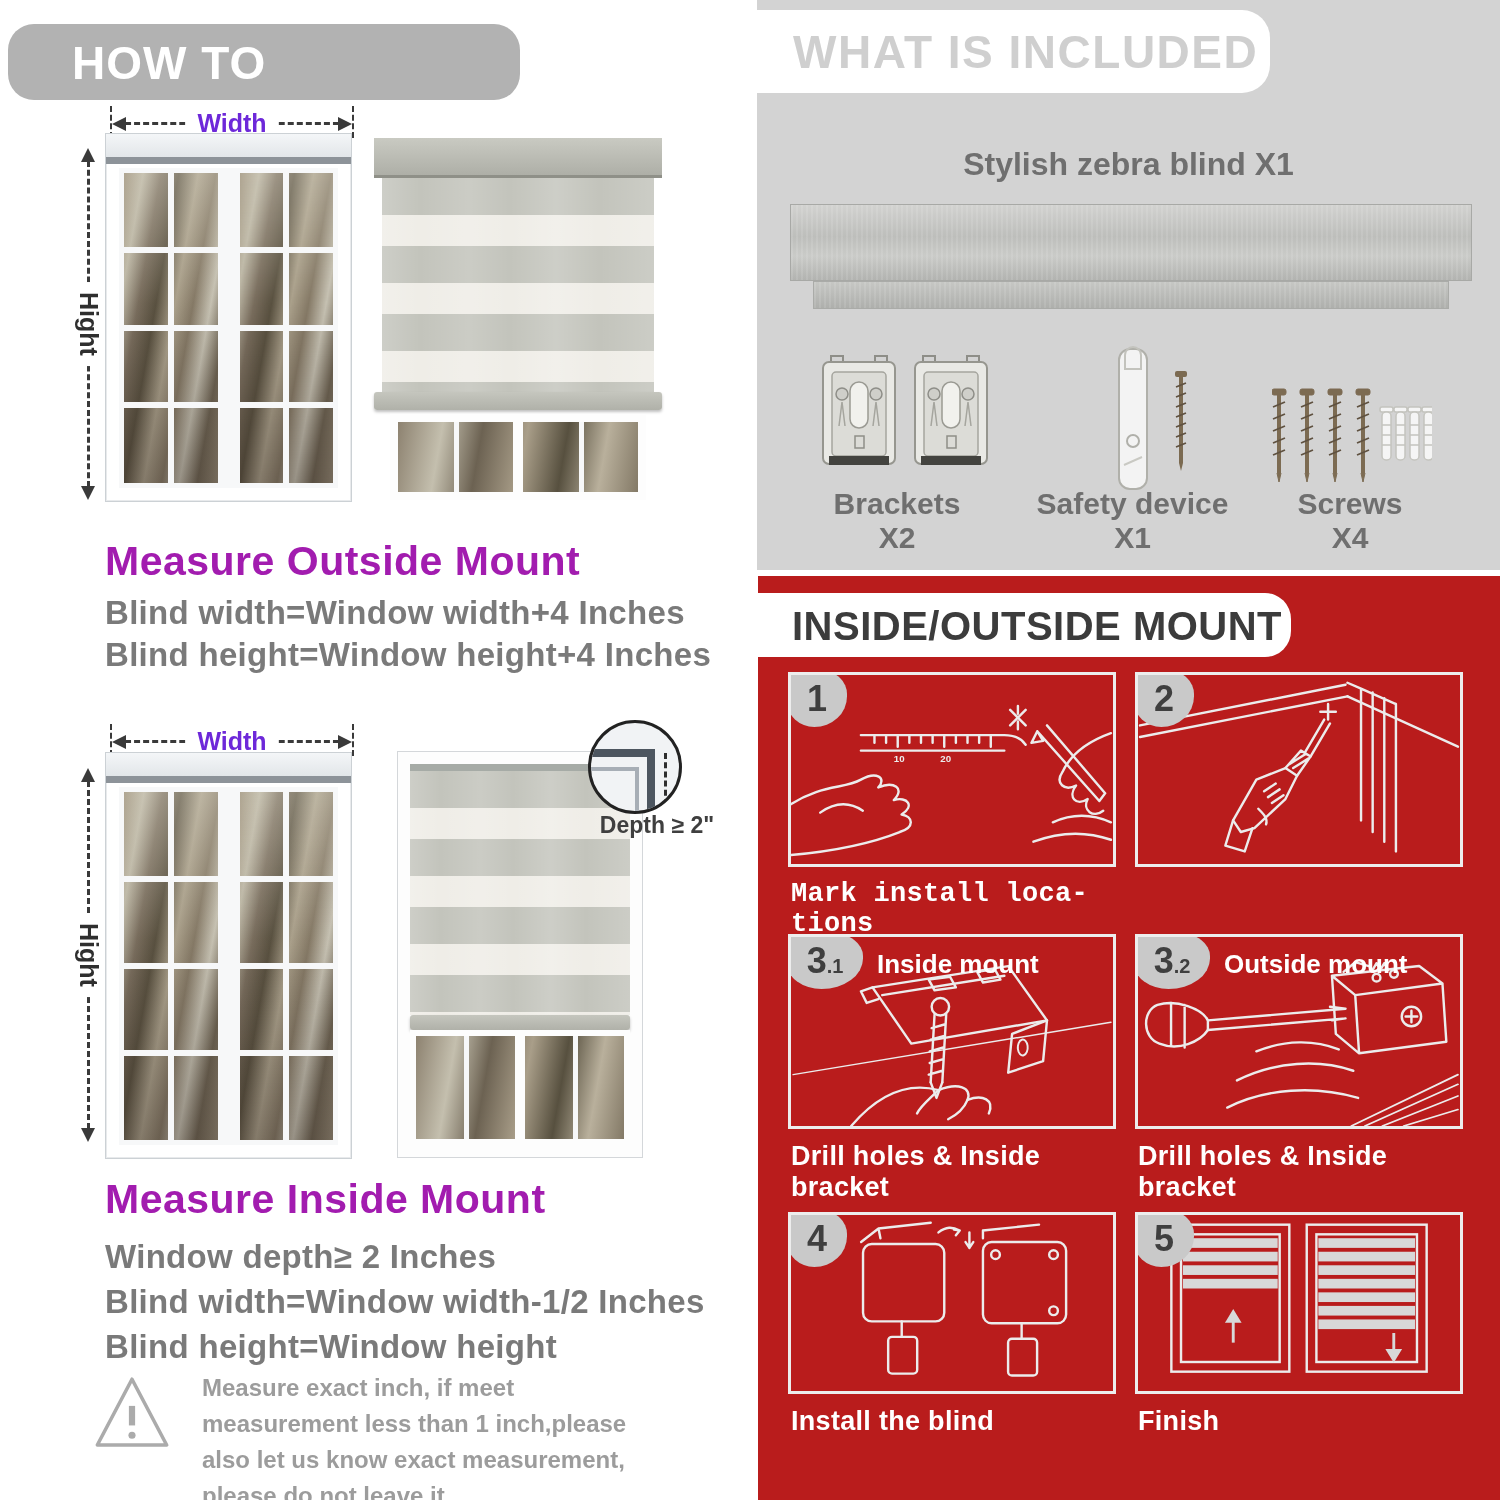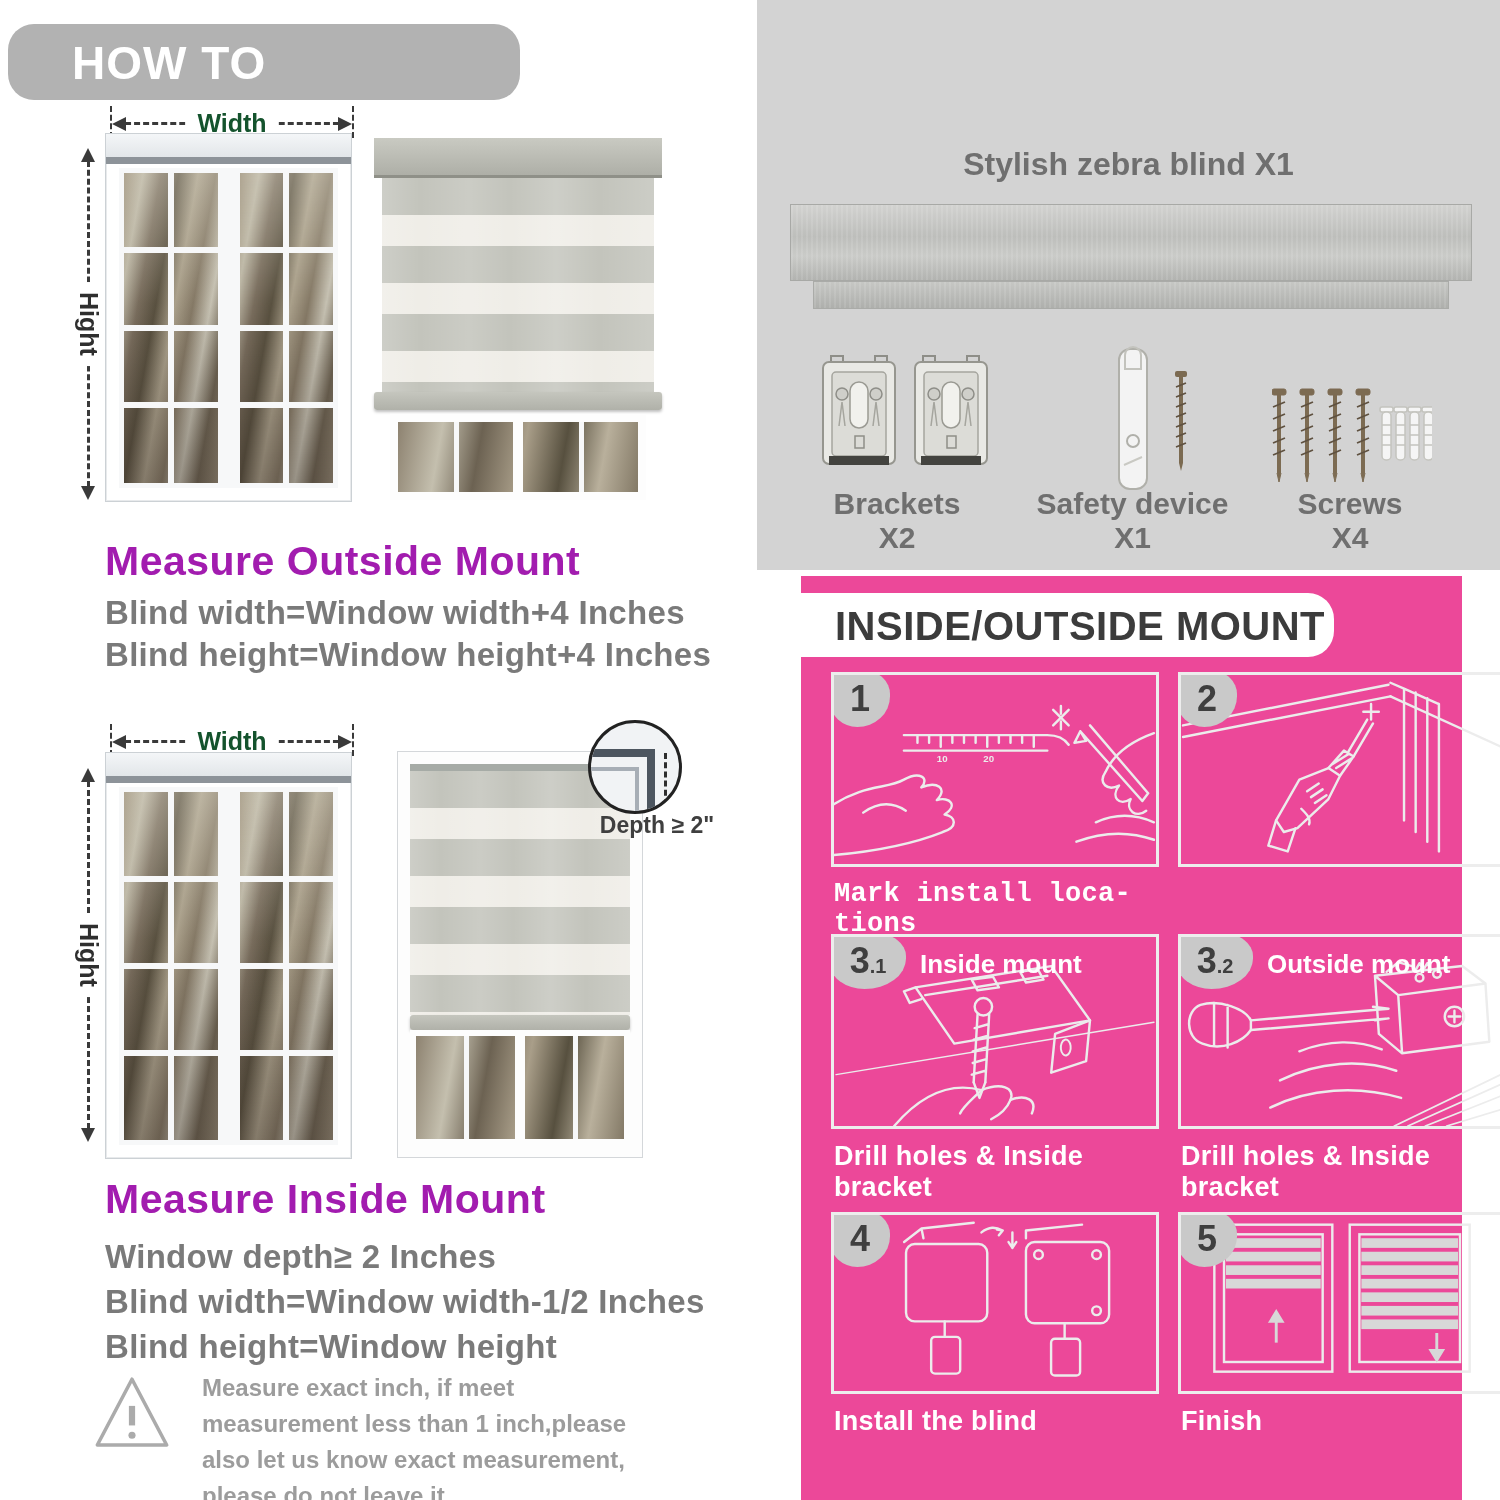--- a/index.html
+++ b/index.html
@@ -11,21 +11,21 @@
     border-radius:26px;color:#ffffff;font-size:46px;letter-spacing:1px;line-height:78px;padding-left:64px;box-sizing:border-box;}
 
   .h-arrow{position:absolute;height:22px;}
   .h-arrow .line{position:absolute;left:6px;right:6px;top:10px;border-top:3px dashed #3a3a3a;}
   .h-arrow .tick{position:absolute;top:-6px;height:32px;border-left:2px dashed #3a3a3a;}
   .h-arrow .tick.l{left:0;}  .h-arrow .tick.r{right:0;}
   .h-arrow .ah{position:absolute;top:5px;width:0;height:0;border-top:7px solid transparent;border-bottom:7px solid transparent;}
   .h-arrow .ah.l{left:2px;border-right:14px solid #3a3a3a;}
   .h-arrow .ah.r{right:2px;border-left:14px solid #3a3a3a;}
   .h-arrow .lbl{position:absolute;left:50%;top:11px;transform:translate(-50%,-50%);background:#ffffff;
-    padding:0 12px;font-size:25px;color:#14532d;}
+    padding:0 12px;font-size:25px;color:#6d28d9;}
 
   .v-arrow{position:absolute;width:24px;}
   .v-arrow .line{position:absolute;top:6px;bottom:6px;left:11px;border-left:3px dashed #3a3a3a;}
   .v-arrow .ah{position:absolute;left:5px;width:0;height:0;border-left:7px solid transparent;border-right:7px solid transparent;}
   .v-arrow .ah.t{top:2px;border-bottom:14px solid #3a3a3a;}
   .v-arrow .ah.b{bottom:2px;border-top:14px solid #3a3a3a;}
   .v-arrow .lbl{position:absolute;top:50%;left:12px;transform:translate(-50%,-50%);background:#ffffff;
     padding:10px 0;font-size:25px;color:#2f2f2f;writing-mode:vertical-rl;}
 
   .win{position:absolute;background:#ffffff;border:1px solid #ccd1d5;box-shadow:0 0 0 1px #e8eaec inset;}
@@ -78,21 +78,21 @@
     background:
       repeating-linear-gradient(90deg,rgba(255,255,255,.10) 0 2px,rgba(0,0,0,0) 2px 5px),
       linear-gradient(180deg,#d2d2d0 0%,#bdbebb 42%,#cacbc8 68%,#b2b3b0 100%);}
   .headrail-under{position:absolute;left:56px;top:281px;width:636px;height:28px;border:1px solid #aaaba8;box-sizing:border-box;
     background:
       repeating-linear-gradient(90deg,rgba(255,255,255,.10) 0 2px,rgba(0,0,0,0) 2px 5px),
       linear-gradient(180deg,#c6c7c4,#aeafac);}
   .hw-label{position:absolute;top:487px;text-align:center;font-size:30px;color:#6f6f6f;}
 
   
-  .panel-dark{position:absolute;left:801px;top:576px;width:661px;height:924px;background:#ec4899;}
+  .panel-dark{position:absolute;left:758px;top:576px;width:743px;height:924px;background:#b91c1c;}
   .banner-mount{position:absolute;left:0;top:17px;width:533px;height:64px;background:#ffffff;
     border-radius:0 26px 26px 0;color:#3c3c3c;font-size:40px;letter-spacing:.5px;line-height:66px;padding-left:34px;box-sizing:border-box;}
   .step-card{position:absolute;width:328px;border:3px solid #ededed;box-sizing:border-box;overflow:hidden;}
   .step-card svg{display:block;}
   .badge{position:absolute;left:-4px;top:-4px;width:60px;height:56px;background:#c9c9c9;
     border-radius:0 45% 60% 50%;color:#3f3f3f;display:flex;align-items:center;justify-content:center;font-size:36px;}
   .badge.wide{width:76px;}
   .badge .sub{font-size:20px;margin-top:10px;}
   .step-tag{position:absolute;left:86px;top:12px;color:#ffffff;font-size:26px;}
   .step-caption{position:absolute;width:345px;color:#ffffff;font-size:27px;letter-spacing:.3px;}
@@ -223,20 +223,21 @@
   <div class="warning">
     <svg width="80" height="86" viewBox="0 0 90 96">
       <path d="M45 10 L84 84 L6 84 Z" fill="none" stroke="#ababab" stroke-width="4" stroke-linejoin="round"></path>
       <line x1="45" y1="40" x2="45" y2="62" stroke="#ababab" stroke-width="7"></line>
       <circle cx="45" cy="73" r="4" fill="#ababab"></circle>
     </svg>
     <div class="txt">Measure exact inch, if meet measurement less than 1 inch,please also let us know exact measurement, please do not leave it</div>
   </div>
 
   <div class="panel-light">
+    <div class="banner-included">WHAT IS INCLUDED</div>
     <div class="product-label">Stylish zebra blind X1</div>
     <div class="headrail"></div>
     <div class="headrail-under"></div>
 
     <svg style="position:absolute;left:62px;top:352px;" width="172" height="132" viewBox="0 0 172 132">
       <g>
         <path d="M12 10 v-6 h12 v6 M56 10 v-6 h12 v6" fill="none" stroke="#8e8e88" stroke-width="2"></path>
         <rect x="4" y="10" width="72" height="102" rx="6" fill="#e9e9e5" stroke="#96968f" stroke-width="2"></rect>
         <rect x="13" y="20" width="54" height="84" rx="4" fill="#dcdcd7" stroke="#a5a59e" stroke-width="1.5"></rect>
         <rect x="31" y="30" width="18" height="46" rx="9" fill="#f1f1ed" stroke="#9a9a93" stroke-width="1.5"></rect>

